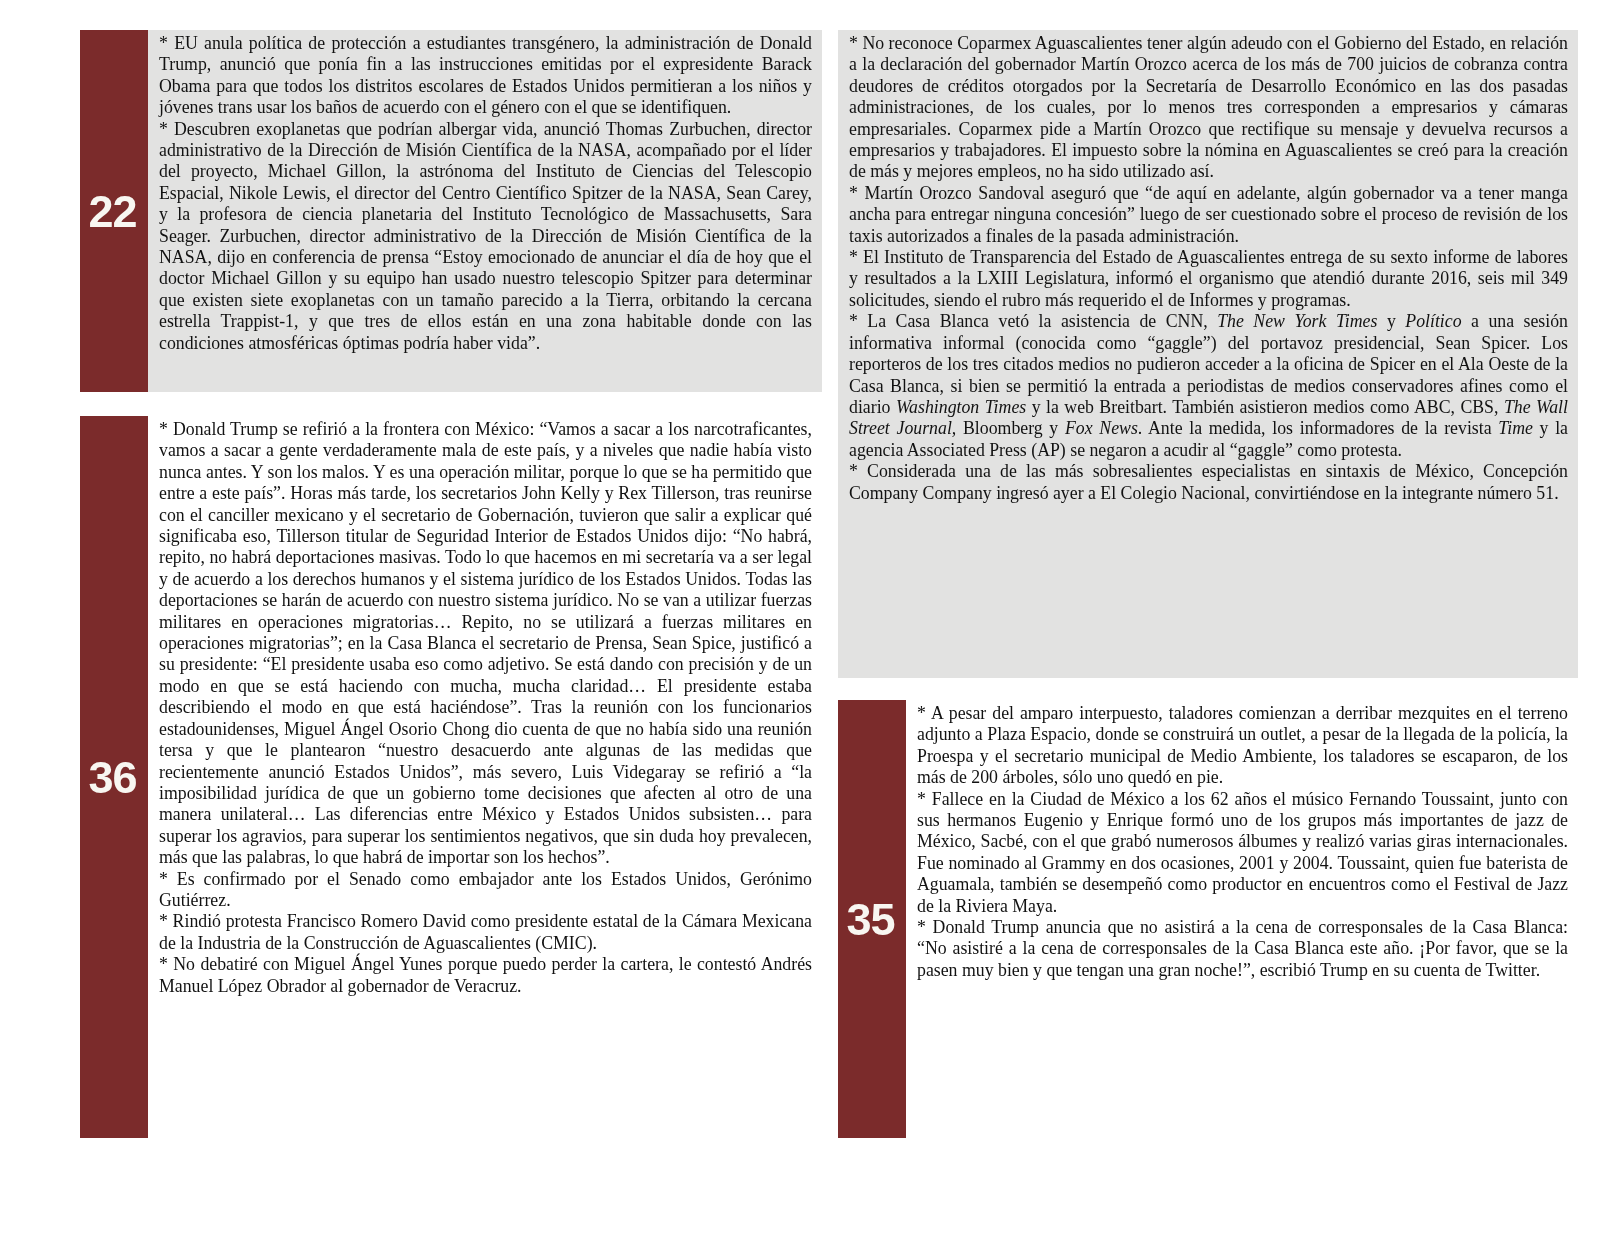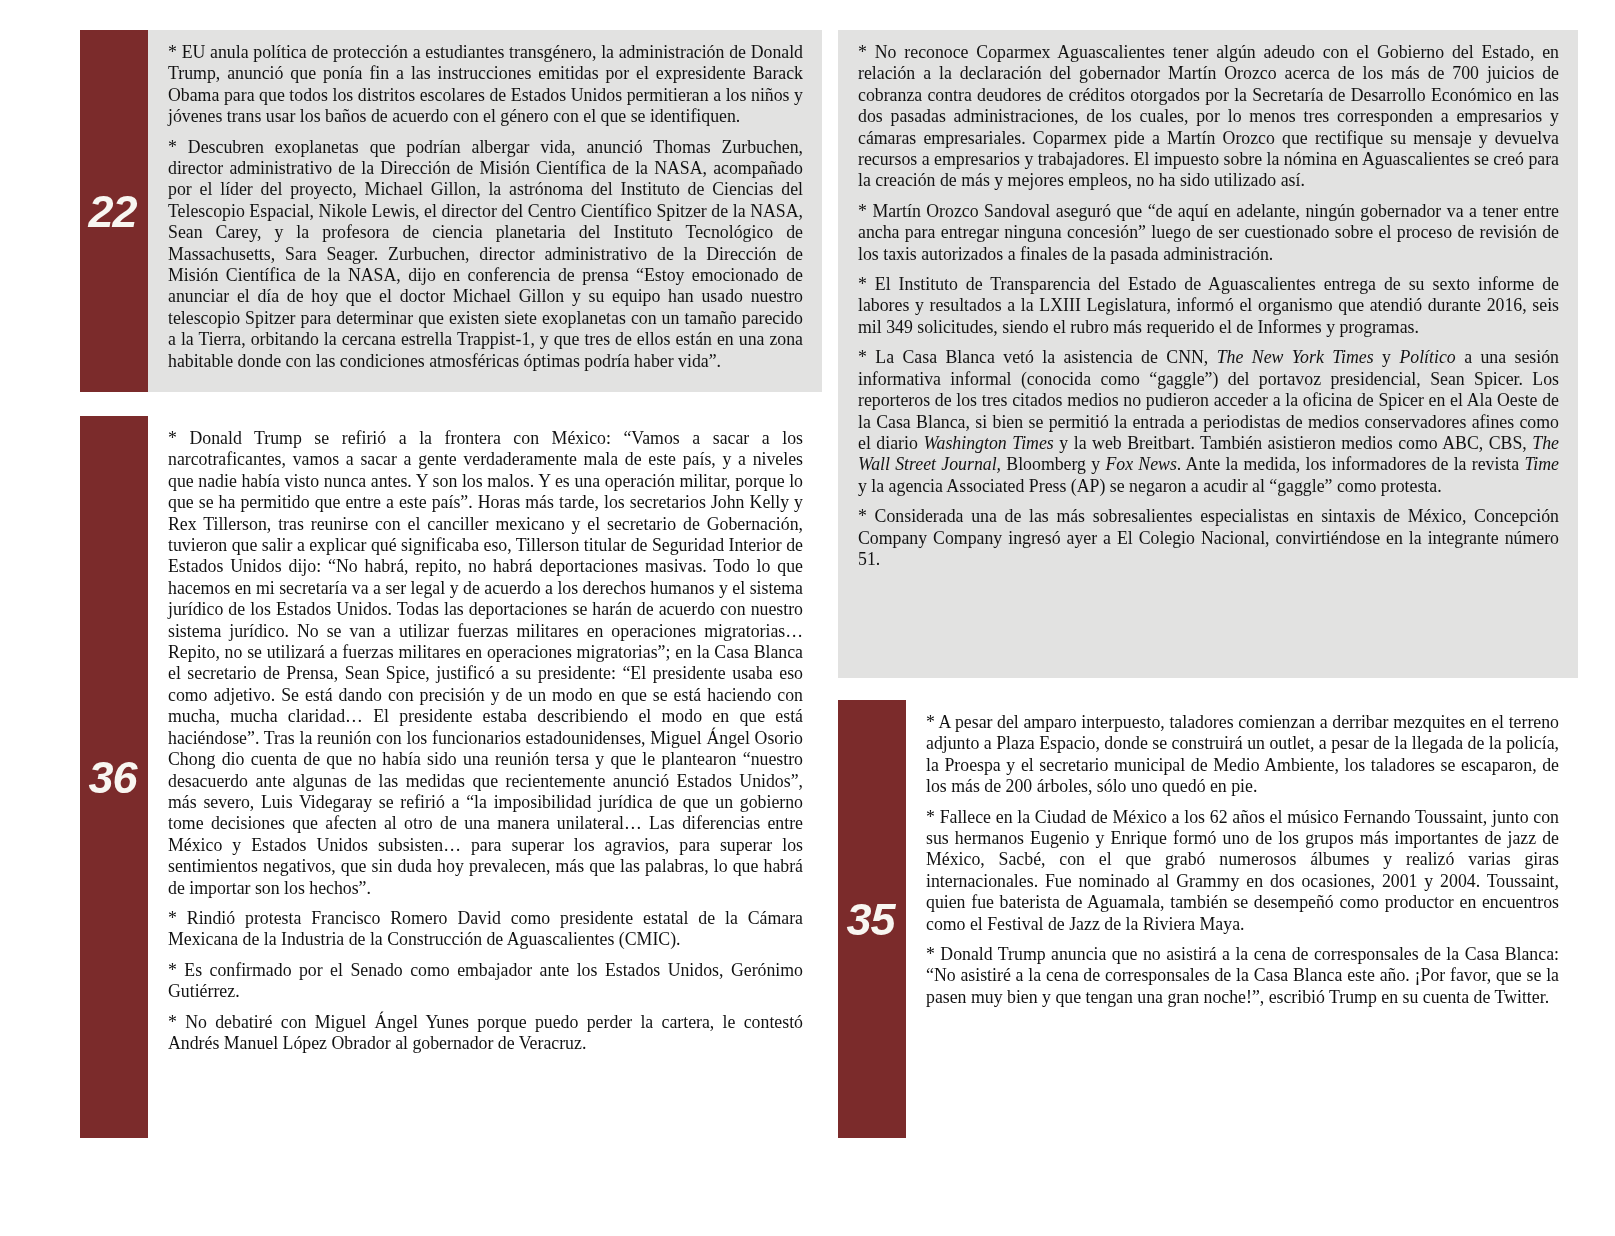--- a/index.html
+++ b/index.html
@@ -24,35 +24,34 @@
     width: 68px;
     flex: 0 0 68px;
     background: #7b2b2b;
     display: flex;
     align-items: center;
     justify-content: center;
   }
   .num {
     font-family: "Liberation Sans", "DejaVu Sans", sans-serif;
     font-weight: bold;
-    font-style: italic;
     font-size: 45px;
     letter-spacing: -1px;
     color: #f8f6f1;
     line-height: 1;
     padding-right: 3px;
   }
   .textarea {
     flex: 1 1 auto;
     padding: 3px 10px 3px 11px;
     overflow: hidden;
   }
   .textarea.shaded { background: #e2e2e1; }
   .textarea p {
-    margin: 9px;
+    margin: 0;
     font-size: 17.8px;
     line-height: 21.4px;
     text-align: justify;
     hyphens: auto;
     -webkit-hyphens: auto;
   }
   .it { font-style: italic; }
 </style>
 </head>
 <body>
@@ -66,30 +65,30 @@
       <p><span>* Descubren exoplanetas que podrían albergar vida, anunció Thomas Zurbuchen, director administrativo de la Dirección de Misión Científica de la NASA, acompañado por el líder del proyecto, Michael Gillon, la astrónoma del Instituto de Ciencias del Telescopio Espacial, Nikole Lewis, el director del Centro Científico Spitzer de la NASA, Sean Carey, y la profesora de ciencia planetaria del Instituto Tecnológico de Massachusetts, Sara Seager. Zurbuchen, director administrativo de la Dirección de Misión Científica de la NASA, dijo en conferencia de prensa “Estoy emocionado de anunciar el día de hoy que el doctor Michael Gillon y su equipo han usado nuestro telescopio Spitzer para determinar que existen siete exoplanetas con un tamaño parecido a la Tierra, orbitando la cercana estrella Trappist-1, y que tres de ellos están en una zona habitable donde con las condiciones atmosféricas óptimas podría haber vida”.</span></p>
     </div>
 </div>
 
 <div class="section sec23">
   <div class="numbar">
     <span class="num">36</span>
   </div>
   <div class="textarea">
       <p><span>* Donald Trump se refirió a la frontera con México: “Vamos a sacar a los narcotraficantes, vamos a sacar a gente verdaderamente mala de este país, y a niveles que nadie había visto nunca antes. Y son los malos. Y es una operación militar, porque lo que se ha permitido que entre a este país”. Horas más tarde, los secretarios John Kelly y Rex Tillerson, tras reunirse con el canciller mexicano y el secretario de Gobernación, tuvieron que salir a explicar qué significaba eso, Tillerson titular de Seguridad Interior de Estados Unidos dijo: “No habrá, repito, no habrá deportaciones masivas. Todo lo que hacemos en mi secretaría va a ser legal y de acuerdo a los derechos humanos y el sistema jurídico de los Estados Unidos. Todas las deportaciones se harán de acuerdo con nuestro sistema jurídico. No se van a utilizar fuerzas militares en operaciones migratorias… Repito, no se utilizará a fuerzas militares en operaciones migratorias”; en la Casa Blanca el secretario de Prensa, Sean Spice, justificó a su presidente: “El presidente usaba eso como adjetivo. Se está dando con precisión y de un modo en que se está haciendo con mucha, mucha claridad… El presidente estaba describiendo el modo en que está haciéndose”. Tras la reunión con los funcionarios estadounidenses, Miguel Ángel Osorio Chong dio cuenta de que no había sido una reunión tersa y que le plantearon “nuestro desacuerdo ante algunas de las medidas que recientemente anunció Estados Unidos”, más severo, Luis Videgaray se refirió a “la imposibilidad jurídica de que un gobierno tome decisiones que afecten al otro de una manera unilateral… Las diferencias entre México y Estados Unidos subsisten… para superar los agravios, para superar los sentimientos negativos, que sin duda hoy prevalecen, más que las palabras, lo que habrá de importar son los hechos”.</span></p>
+      <p><span>* Es confirmado por el Senado como embajador ante los Estados Unidos, Gerónimo Gutiérrez.</span></p>
       <p><span>* Rindió protesta Francisco Romero David como presidente estatal de la Cámara Mexicana de la Industria de la Construcción de Aguascalientes (CMIC).</span></p>
-      <p><span>* Es confirmado por el Senado como embajador ante los Estados Unidos, Gerónimo Gutiérrez.</span></p>
       <p><span>* No debatiré con Miguel Ángel Yunes porque puedo perder la cartera, le contestó Andrés Manuel López Obrador al gobernador de Veracruz.</span></p>
     </div>
 </div>
 
 <div class="section sec24">
   <div class="textarea shaded">
       <p><span>* No reconoce Coparmex Aguascalientes tener algún adeudo con el Gobierno del Estado, en relación a la declaración del gobernador Martín Orozco acerca de los más de 700 juicios de cobranza contra deudores de créditos otorgados por la Secretaría de Desarrollo Económico en las dos pasadas administraciones, de los cuales, por lo menos tres corresponden a empresarios y cámaras empresariales. Coparmex pide a Martín Orozco que rectifique su mensaje y devuelva recursos a empresarios y trabajadores. El impuesto sobre la nómina en Aguascalientes se creó para la creación de más y mejores empleos, no ha sido utilizado así.</span></p>
-      <p><span>* Martín Orozco Sandoval aseguró que “de aquí en adelante, ningún gobernador va a tener entre ancha para entregar ninguna concesión” luego de ser cuestionado sobre el proceso de revisión de los taxis autorizados a finales de la pasada administración.</span></p>
+      <p><span>* Martín Orozco Sandoval aseguró que “de aquí en adelante, algún gobernador va a tener manga ancha para entregar ninguna concesión” luego de ser cuestionado sobre el proceso de revisión de los taxis autorizados a finales de la pasada administración.</span></p>
       <p><span>* El Instituto de Transparencia del Estado de Aguascalientes entrega de su sexto informe de labores y resultados a la LXIII Legislatura, informó el organismo que atendió durante 2016, seis mil 349 solicitudes, siendo el rubro más requerido el de Informes y programas.</span></p>
       <p><span>* La Casa Blanca vetó la asistencia de CNN, </span><span class="it">The New York Times</span><span> y </span><span class="it">Político</span><span> a una sesión informativa informal (conocida como “gaggle”) del portavoz presidencial, Sean Spicer. Los reporteros de los tres citados medios no pudieron acceder a la oficina de Spicer en el Ala Oeste de la Casa Blanca, si bien se permitió la entrada a periodistas de medios conservadores afines como el diario </span><span class="it">Washington Times</span><span> y la web Breitbart. También asistieron medios como ABC, CBS, </span><span class="it">The Wall Street Journal,</span><span> Bloomberg y </span><span class="it">Fox News</span><span>. Ante la medida, los informadores de la revista </span><span class="it">Time</span><span> y la agencia Associated Press (AP) se negaron a acudir al “gaggle” como protesta.</span></p>
       <p><span>* Considerada una de las más sobresalientes especialistas en sintaxis de México, Concepción Company Company ingresó ayer a El Colegio Nacional, convirtiéndose en la integrante número 51.</span></p>
     </div>
 </div>
 
 <div class="section sec25">
   <div class="numbar">
     <span class="num">35</span>
   </div>

